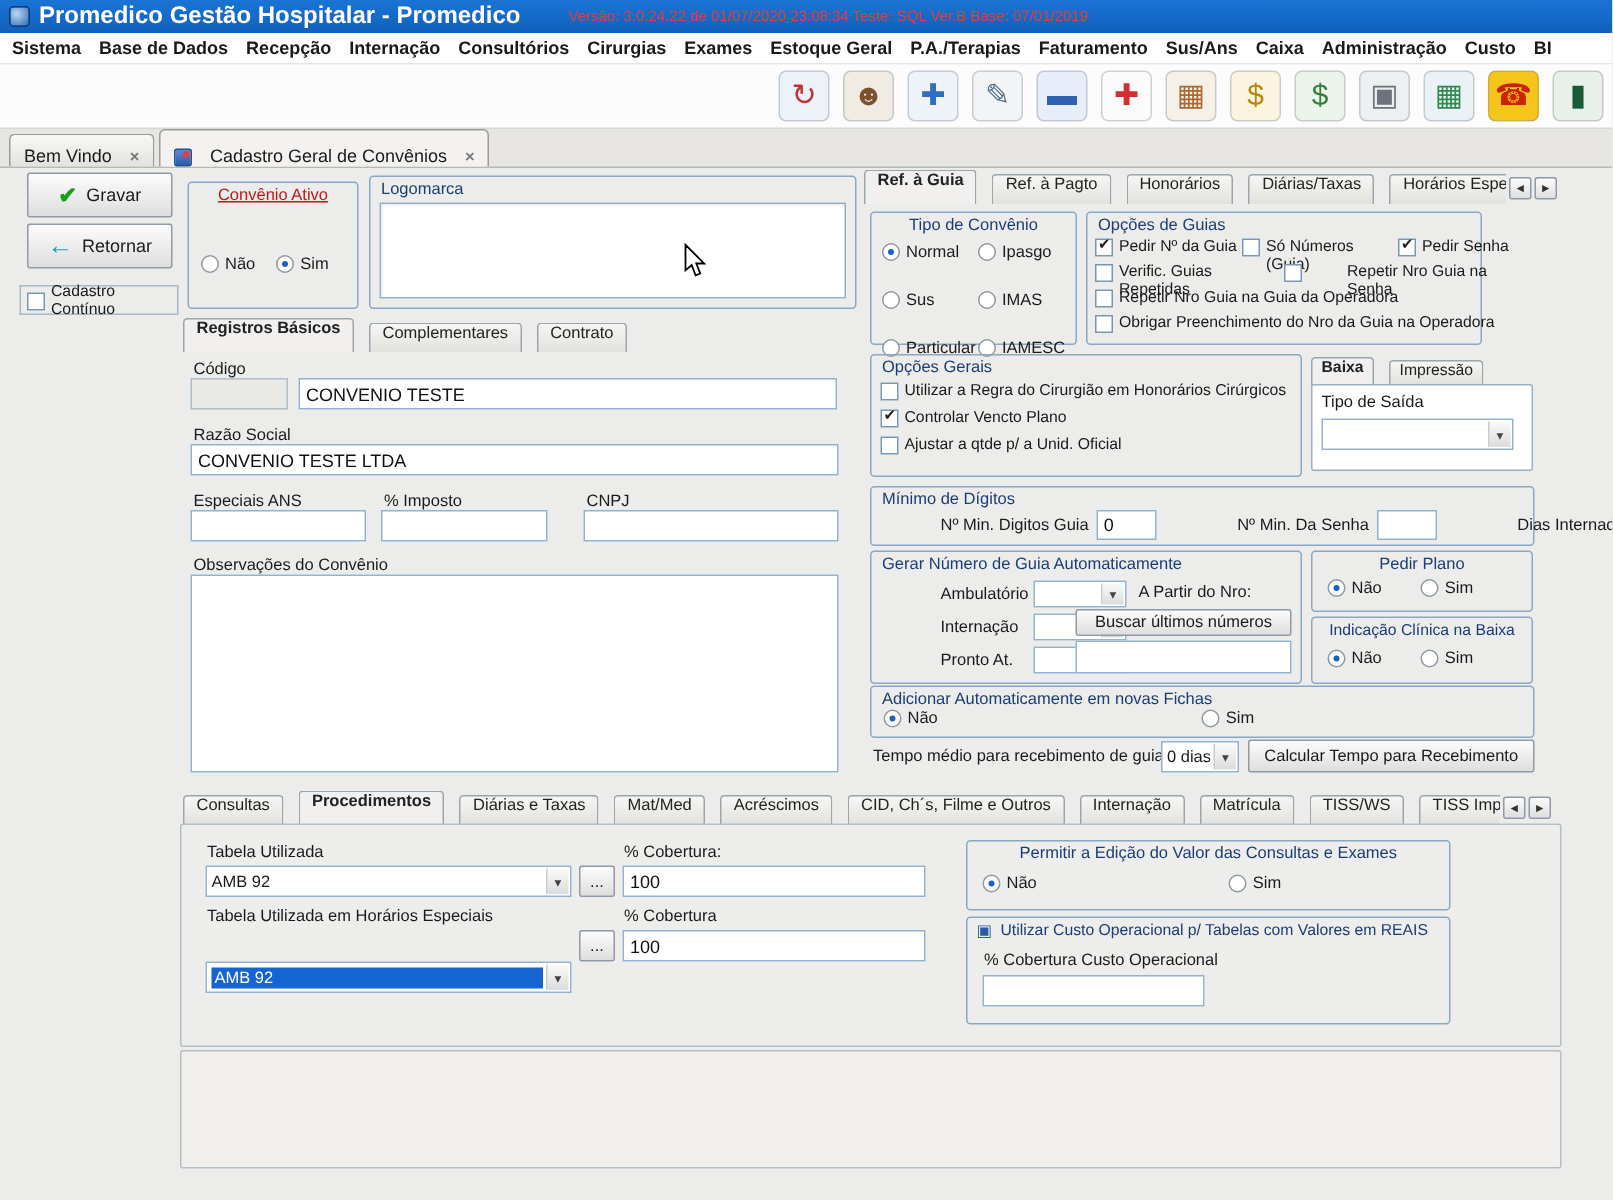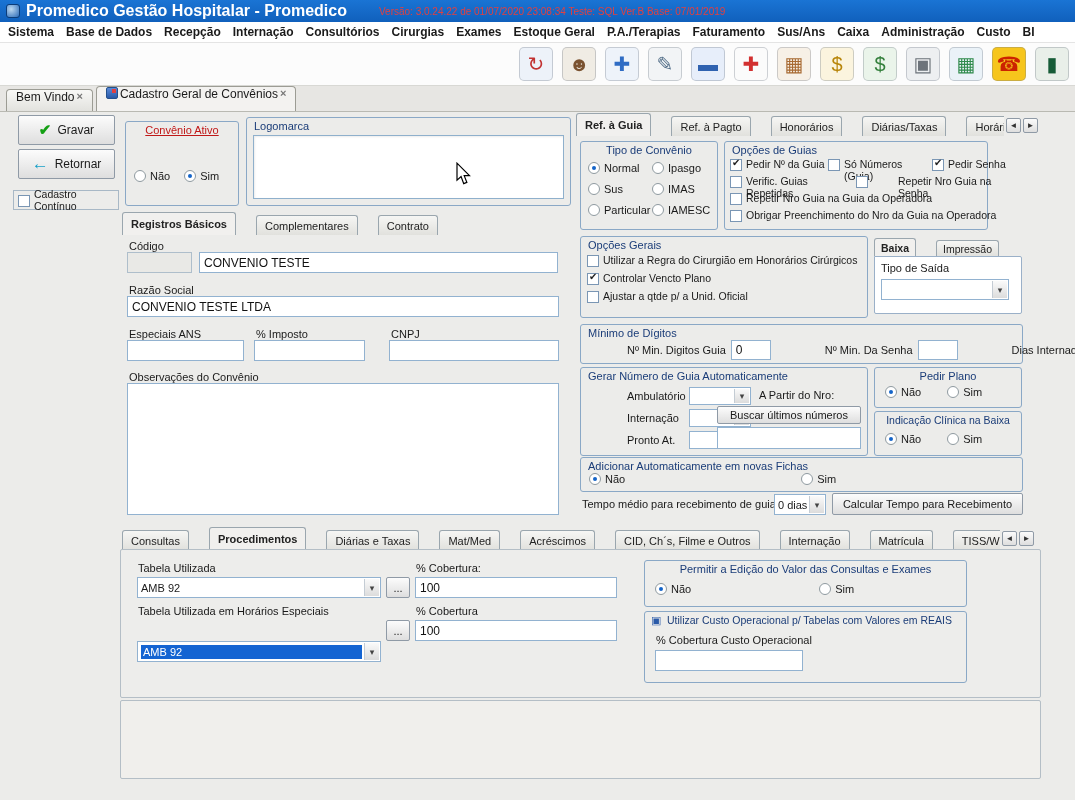--- a/index.html
+++ b/index.html
@@ -18,30 +18,30 @@
   .menubar{position:absolute;left:0;top:22px;width:1075px;height:21px;background:#ffffff;display:flex;align-items:center;padding-left:2px;border-bottom:1px solid #e4e4e4;}
   .mitem{font-size:12px;font-weight:bold;padding:0 6px;white-space:nowrap;cursor:default;}
 
   
   .toolbar{position:absolute;left:0;top:43px;width:1075px;height:43px;background:#fcfcfc;border-bottom:1px solid #d8d8d4;display:flex;justify-content:flex-end;align-items:center;gap:9px;padding-right:6px;}
   .tool{width:34px;height:34px;border-radius:5px;border:1px solid rgba(120,130,140,.35);display:flex;align-items:center;justify-content:center;cursor:pointer;}
   .tool .g{font-size:20px;line-height:1;}
 
   
   .wtabs{position:absolute;left:0;top:86px;width:1075px;height:26px;background:#e7e6e3;display:flex;align-items:flex-end;padding-left:6px;border-bottom:1px solid #b9b9b2;}
-  .wtab{height:22px;display:flex;align-items:flex-start;gap:2px;padding:0 9px;font-size:12px;background:linear-gradient(#f8f8f6,#e2e2de);border:1px solid #9c9c94;border-bottom:none;border-radius:4px 4px 0 0;margin-right:3px;cursor:pointer;white-space:nowrap;}
+  .wtab{height:22px;display:flex;align-items:flex-end;gap:12px;padding:0 9px;font-size:12px;background:linear-gradient(#f8f8f6,#e2e2de);border:1px solid #9c9c94;border-bottom:none;border-radius:4px 4px 0 0;margin-right:3px;cursor:pointer;white-space:nowrap;}
   .wtab.active{background:#f3f2f0;height:25px;}
   .wtab .tabicon{display:none;width:12px;height:12px;background:linear-gradient(#5a8ad8,#2a5aa8);border:1px solid #24508c;border-radius:2px;position:relative;}
   .wtab.has-icon .tabicon{display:inline-block;}
   .wtab .tabicon::after{content:"";position:absolute;right:1px;top:1px;width:4px;height:4px;background:#e04040;}
   .close{color:#777;font-size:11px;font-weight:bold;cursor:pointer;}
 
   
   .tabrow{position:absolute;display:flex;align-items:flex-end;overflow:hidden;}
-  .tab{height:20px;display:flex;align-items:center;padding:0 8px;font-size:11px;background:linear-gradient(#f6f6f4,#e1e1dd);border:1px solid #9aa6ae;border-bottom:none;border-radius:3px 3px 0 0;margin-right:20px;cursor:pointer;white-space:nowrap;color:#222;}
+  .tab{height:20px;display:flex;padding:0 8px;font-size:11px;background:linear-gradient(#f6f6f4,#e1e1dd);border:1px solid #9aa6ae;border-bottom:none;border-radius:3px 3px 0 0;margin-right:10px;cursor:pointer;white-space:nowrap;color:#222;}
   .tab.active{background:#f1f0ee;height:23px;font-weight:bold;}
   .tabrow.small .tab{height:16px;font-size:10.5px;padding:0 6px;}
   .tabrow.small .tab.active{height:18px;}
   .sbtn{position:absolute;width:15px;height:15px;border:1px solid #8f9aa6;background:linear-gradient(#fbfbfb,#dedede);font-size:8px;display:flex;align-items:center;justify-content:center;color:#333;cursor:pointer;border-radius:2px;}
 
   
   .btn{border:1px solid #8f9aa6;background:linear-gradient(#fcfcfc,#dedede);display:flex;align-items:center;justify-content:center;gap:6px;border-radius:2px;font-size:12px;cursor:pointer;}
   .btn.sm{font-size:11px;}
 
   
@@ -65,21 +65,21 @@
   .radio{display:inline-flex;align-items:center;gap:4px;font-size:11px;cursor:pointer;white-space:nowrap;}
   .radio .dot{width:12px;height:12px;border:1px solid #8f9aa0;border-radius:50%;background:#fff;position:relative;flex:0 0 auto;}
   .radio.selected .dot::after{content:"";position:absolute;left:3px;top:3px;width:4px;height:4px;border-radius:50%;background:#1464c8;}
   .chk{display:inline-flex;align-items:flex-start;gap:4px;font-size:10.5px;cursor:pointer;}
   .chk .box{width:12px;height:12px;border:1px solid #7a96b4;background:#fff;position:relative;flex:0 0 auto;margin-top:1px;}
   .chk.checked .box::after{content:"✔";position:absolute;left:1px;top:-3px;font-size:10px;color:#222;}
   .lblr{font-size:11px;white-space:nowrap;}
   .lblr.red{color:#c01818;}
 
   
-  .opt-grid2{position:absolute;display:grid;grid-template-columns:64px 64px;row-gap:9px;}
+  .opt-grid2{position:absolute;display:grid;grid-template-columns:64px 64px;row-gap:20px;}
   .stack{position:absolute;display:flex;flex-direction:column;gap:5px;}
   .og{position:absolute;display:flex;flex-wrap:wrap;align-content:flex-start;}
   .og .chk:nth-of-type(1){width:98px;}
   .og .chk:nth-of-type(2){width:104px;}
   .og .chk:nth-of-type(3){width:84px;}
   .og .chk:nth-of-type(4){width:126px;}
   .og .chk:nth-of-type(5){width:160px;gap:30px;}
   .og .chk:nth-of-type(6){width:286px;}
   .og .chk:nth-of-type(7){width:286px;}
   .og .chk{height:17px;}

